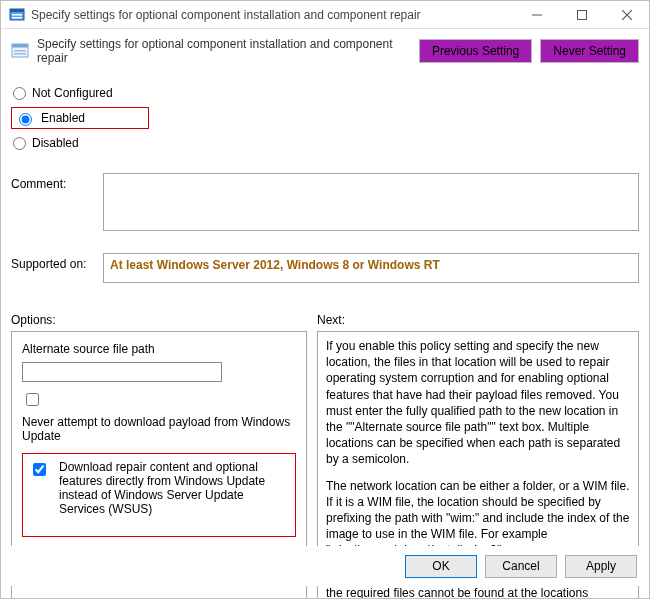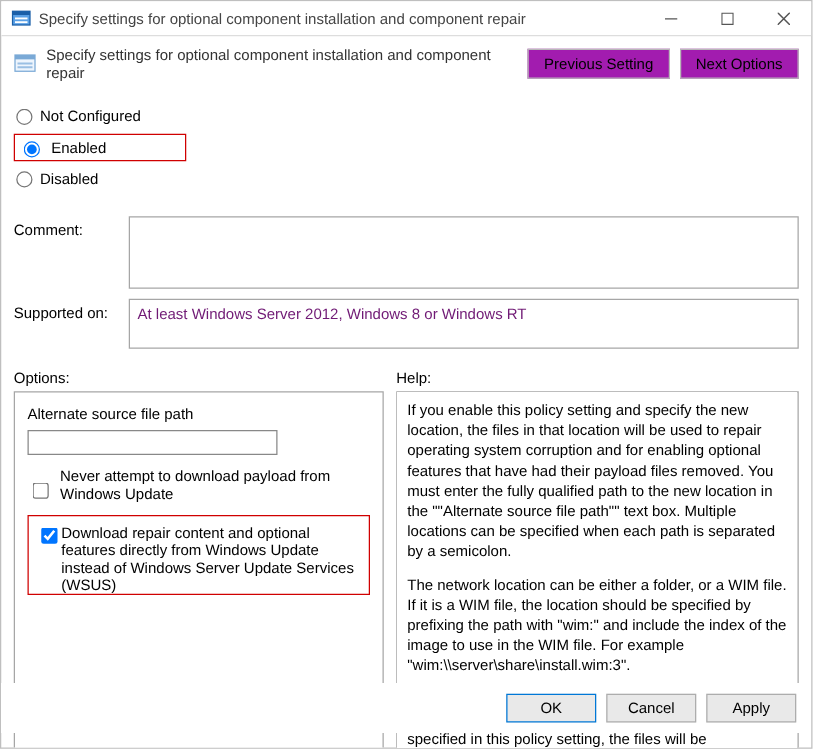--- a/index.html
+++ b/index.html
@@ -61,30 +61,31 @@
     padding-left: 2px;
   }
   .radio-row input { accent-color:#0078d7; margin:0; }
   .radio-highlight {
     border: 1.5px solid #d00000;
     padding: 2px 6px 2px 2px;
     margin: 2px 0;
     display:flex; align-items:center; gap:6px;
   }
   .kv-col { flex:1; }
-  .kv-row { display:flex; align-items:flex-start; gap:10px; margin-bottom:8px; }
+  .kv-row { display:flex; align-items:flex-start; gap:10px; margin-bottom:22px; }
   .kv-row .lbl { width:82px; padding-top:4px; }
   .kv-row textarea {
     flex:1; height:58px; resize:none;
     border:1px solid #a6a6a6; font: inherit; padding:2px 4px;
   }
   .kv-row .supported {
-    flex:1; height:40px; border:1px solid #a6a6a6;
-    padding:4px 6px; font-size:12px; color:#701a75;
+    flex:1; height:30px; border:1px solid #a6a6a6;
+    padding:4px 6px; font-size:12px; color:#a16207;
     overflow:auto;
+    font-weight:bold;
   }
   .section-labels {
     display:flex; padding: 4px 10px 4px 10px;
   }
   .section-labels .left { width: 306px; }
   .section-labels .right { flex:1; }
 
   .panels {
     display:flex; gap:10px;
     padding: 0 10px;
@@ -104,28 +105,28 @@
     padding: 6px 8px;
     font-size:12px;
     line-height:1.35;
     position:relative;
   }
   .options-panel .opt-label { margin-bottom:6px; }
   .options-panel input[type=text]{
     width:200px; height:20px;
     border:1px solid #888; font:inherit; padding:0 3px;
   }
-  .chk-row { display:flex; align-items:flex-end; gap:6px; margin-top:10px; }
+  .chk-row { display:flex; align-items:flex-start; gap:6px; margin-top:10px;flex-direction:column; }
   .chk-row input { margin-top:1px; accent-color:#0078d7; }
   .chk-row .chk-label { flex:1; }
   .chk-highlight {
     border:1.5px solid #d00000;
-    padding:6px 8px 0 6px;
+    padding:6px 8px 20px 6px;
     margin-top:10px;
-    display:flex; align-items:flex-start; gap:0;
+    display:flex; align-items:flex-start; gap:10px;
   }
 
   .help-panel p { margin:0 0 10px 0; }
 
   .footer {
     position:absolute; left:0; right:0; bottom:12px;
     height:40px;
     display:flex; align-items:center; justify-content:flex-end;
     gap:8px; padding-right:12px;
     background:#fff;
@@ -175,21 +176,21 @@
 
 <div class="header-row">
   <svg class="h-icon" viewBox="0 0 18 18">
     <rect x="1" y="2" width="16" height="13" fill="#eef5fd" stroke="#7aa9d6"></rect>
     <rect x="1" y="2" width="16" height="3.5" fill="#7aa9d6"></rect>
     <rect x="3" y="8" width="12" height="1.6" fill="#9abfe3"></rect>
     <rect x="3" y="11" width="12" height="1.6" fill="#9abfe3"></rect>
   </svg>
   <div class="h-title">Specify settings for optional component installation and component repair</div>
   <div class="navbtn">Previous Setting</div>
-  <div class="navbtn">Next Options</div>
+  <div class="navbtn">Never Setting</div>
 </div>
 
 <div class="upper">
   <div class="radio-col">
     <label class="radio-row">
       <input type="radio" name="state" style="">
       <span>Not Configured</span>
     </label>
     <label class="radio-highlight">
       <input type="radio" name="state" checked="" style="">
@@ -207,21 +208,21 @@
     </div>
     <div class="kv-row">
       <div class="lbl">Supported on:</div>
       <div class="supported">At least Windows Server 2012, Windows 8 or Windows RT</div>
     </div>
   </div>
 </div>
 
 <div class="section-labels">
   <div class="left">Options:</div>
-  <div class="right">Help:</div>
+  <div class="right">Next:</div>
 </div>
 
 <div class="panels">
   <div class="panel options-panel">
     <div class="opt-label">Alternate source file path</div>
     <input type="text" value="" style="">
     <label class="chk-row">
       <input type="checkbox" style="">
       <span class="chk-label">Never attempt to download payload from Windows Update</span>
     </label>

